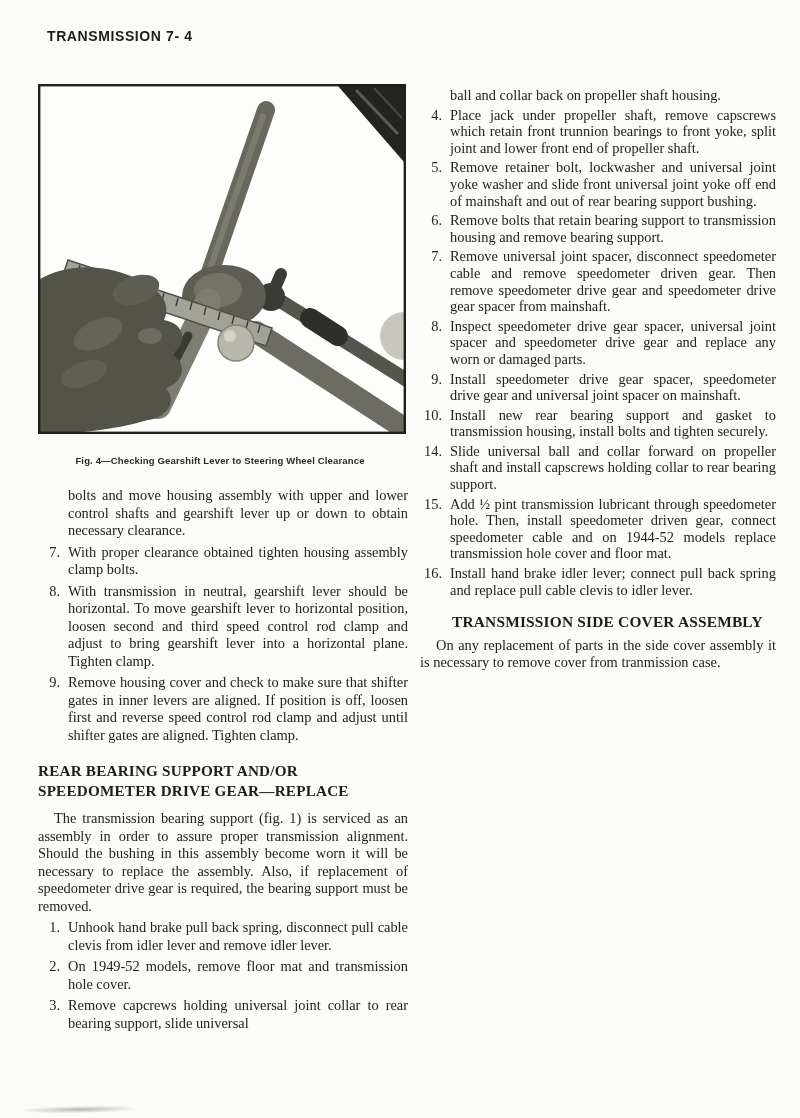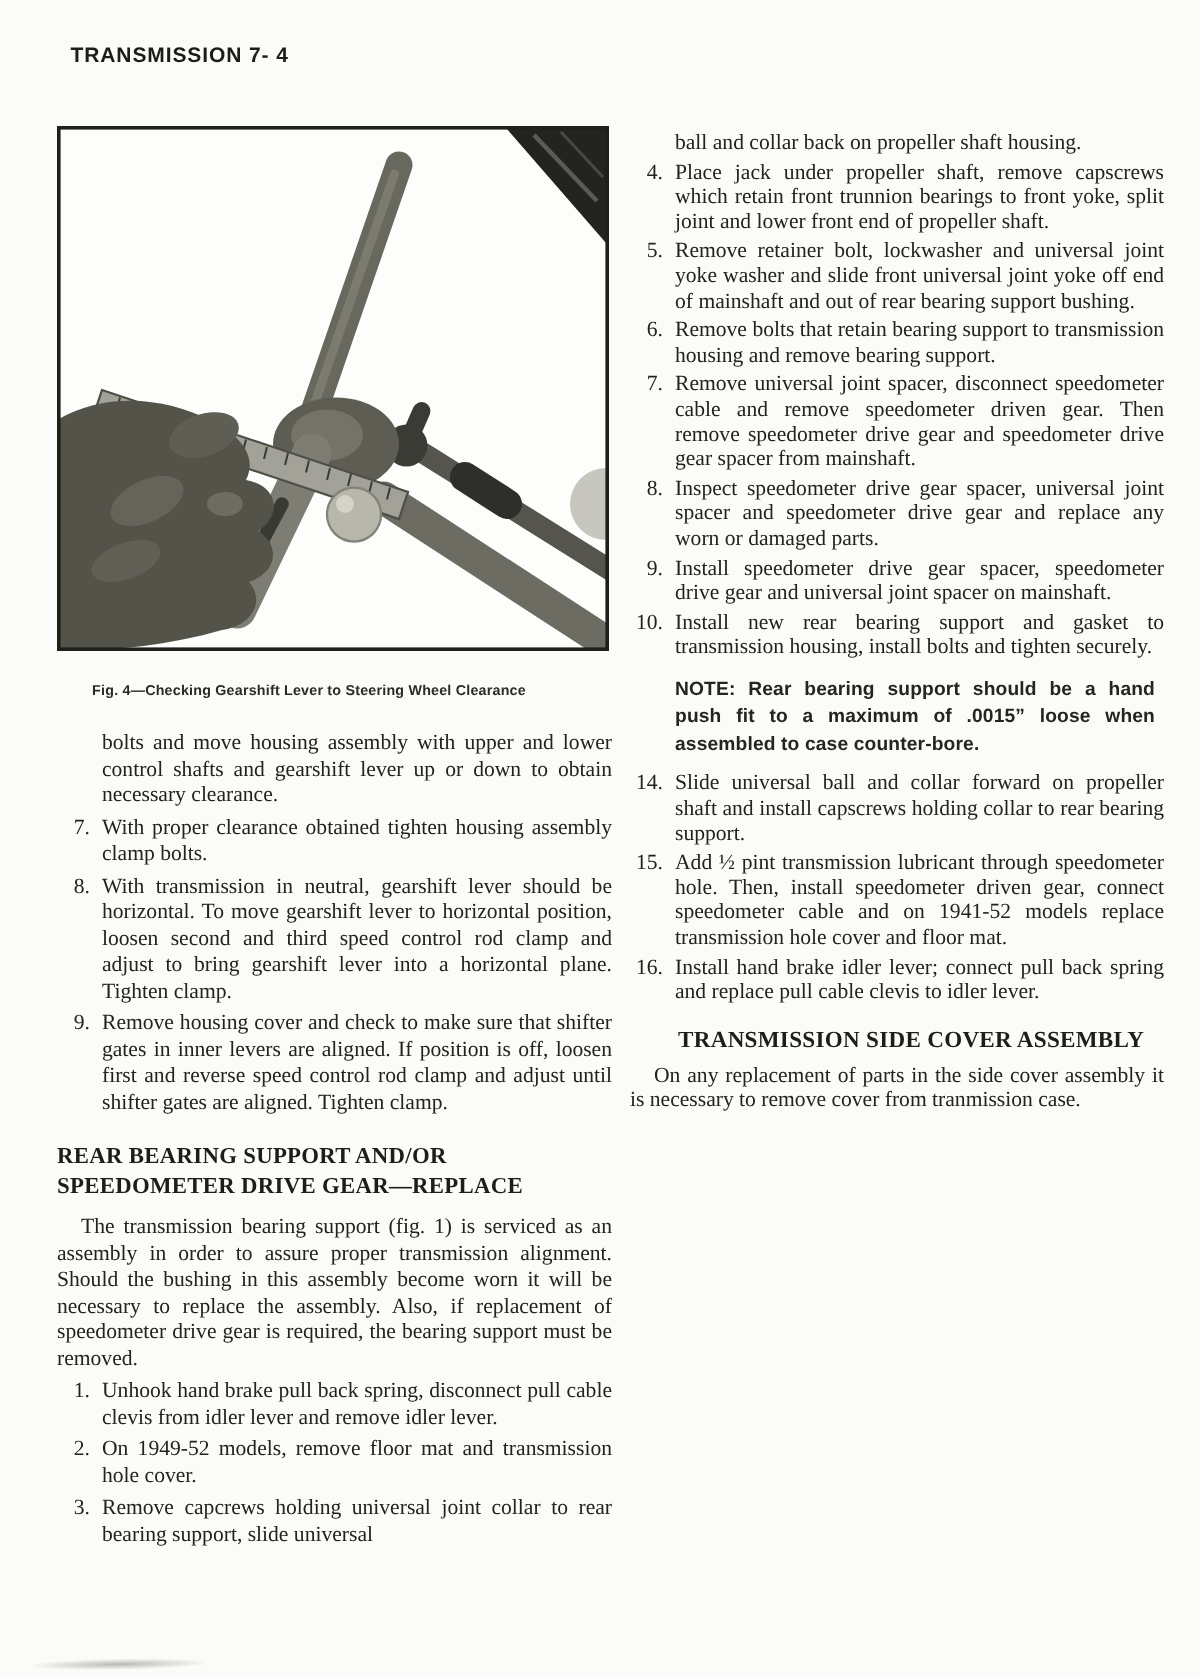--- a/index.html
+++ b/index.html
@@ -26,21 +26,21 @@
   }
   .figure-frame{
     position:absolute;
     left:38px; top:84px;
     width:368px; height:350px;
     background:#fdfdfc;
   }
   .figure-frame svg{display:block;width:100%;height:100%;}
   .figure-caption{
     position:absolute;
-    left:18px; top:455px;
+    left:32px; top:455px;
     width:376px;
     text-align:center;
     font-family:"Liberation Sans", sans-serif;
     font-weight:bold;
     font-size:9.5px;
     letter-spacing:0.15px;
     color:#2a2a27;
   }
   .col{
     position:absolute;
@@ -236,29 +236,28 @@
   </div>
   <div class="list-item">
     <span class="list-num">9.</span>
     <span class="list-text">Install speedometer drive gear spacer, speedometer drive gear and universal joint spacer on mainshaft.</span>
   </div>
   <div class="list-item">
     <span class="list-num">10.</span>
     <span class="list-text">Install new rear bearing support and gasket to transmission housing, install bolts and tighten securely.</span>
   </div>
 
-  <div class="note-block">NOTE: Rear bearing support should be a hand push fit to a maximum of .0015” loose when assembled to case counter-bore.</div>
 
   <div class="list-item">
     <span class="list-num">14.</span>
     <span class="list-text">Slide universal ball and collar forward on propeller shaft and install capscrews holding collar to rear bearing support.</span>
   </div>
   <div class="list-item">
     <span class="list-num">15.</span>
-    <span class="list-text">Add ½ pint transmission lubricant through speedometer hole. Then, install speedometer driven gear, connect speedometer cable and on 1941-52 models replace transmission hole cover and floor mat.</span>
+    <span class="list-text">Add ½ pint transmission lubricant through speedometer hole. Then, install speedometer driven gear, connect speedometer cable and on 1944-52 models replace transmission hole cover and floor mat.</span>
   </div>
   <div class="list-item">
     <span class="list-num">16.</span>
     <span class="list-text">Install hand brake idler lever; connect pull back spring and replace pull cable clevis to idler lever.</span>
   </div>
 
   <div class="section-heading">TRANSMISSION SIDE COVER ASSEMBLY</div>
   <div class="intro-para">On any replacement of parts in the side cover assembly it is necessary to remove cover from tranmission case.</div>
 </div>
 

